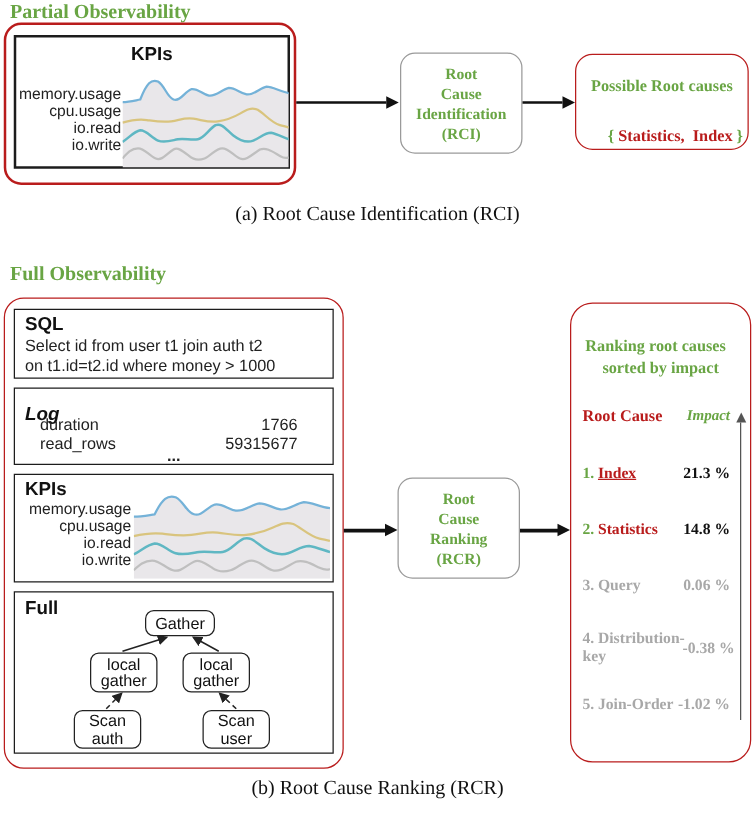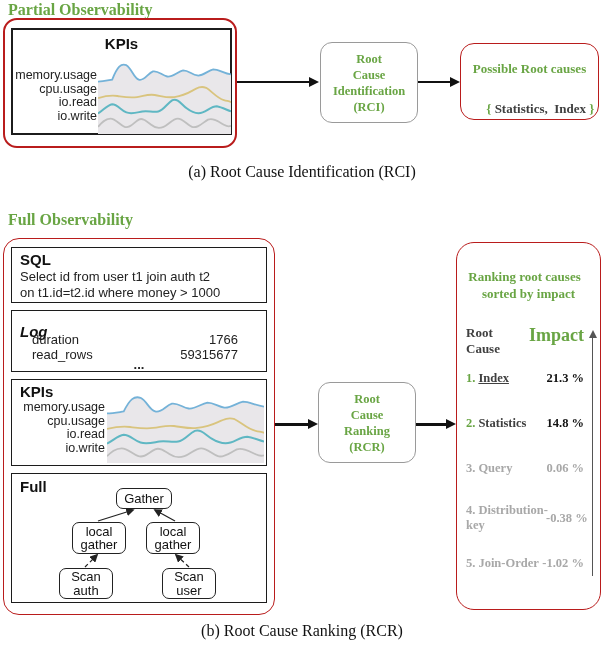--- a/index.html
+++ b/index.html
@@ -11,21 +11,21 @@
   .kbox{position:absolute;border:2px solid #1c1c1c;background:#fff;box-sizing:border-box;}
   .box-title{font-weight:bold;font-size:15px;color:#111;}
   .metrics div{font-size:12.5px;line-height:13.5px;color:#222;text-align:right;white-space:nowrap;}
   .chart{position:absolute;}
   .arrow-shaft{position:absolute;background:#111;}
   .arrow-head{position:absolute;width:0;height:0;border-top:5px solid transparent;border-bottom:5px solid transparent;border-left:10px solid #111;}
   .proc-box{position:absolute;border:1.5px solid #9a9a9a;border-radius:12px;background:#fff;box-sizing:border-box;
             display:flex;flex-direction:column;justify-content:center;text-align:center;}
   .proc-box div{font-family:"Liberation Serif",serif;font-weight:bold;font-size:12.5px;line-height:16px;color:var(--green);}
   .gtxt{font-family:"Liberation Serif",serif;font-weight:bold;color:var(--green);}
-  .btxt{font-family:"Liberation Serif",serif;font-weight:bold;color:#404040;}
+  .btxt{font-family:"Liberation Serif",serif;font-weight:bold;color:#b91c1c;text-align:right;}
   .caption{position:absolute;width:604px;text-align:center;font-family:"Liberation Serif",serif;font-size:16px;color:#111;}
   .mono-line{font-size:13px;line-height:16px;color:#222;}
   .log-row{display:flex;justify-content:space-between;font-size:13px;line-height:16px;color:#222;padding:0 28px 0 20px;}
   .plan-node{position:absolute;border:1.5px solid #222;border-radius:7px;background:#fff;box-sizing:border-box;
              display:flex;align-items:center;justify-content:center;text-align:center;
              font-size:13px;line-height:13.5px;color:#111;white-space:pre-line;}
   .rank-row{position:absolute;left:466px;width:118px;display:flex;justify-content:space-between;align-items:center;
             font-family:"Liberation Serif",serif;font-weight:bold;font-size:12.5px;line-height:15px;}
   .rank-row .nm{max-width:80px;}
   .rank-row.dim, .rank-row.dim span{color:var(--dim);}
@@ -158,21 +158,21 @@
 
   <div class="arrow-shaft" style="left:416px;top:423px;width:31px;height:2.5px;"></div>
   <div class="arrow-head" style="left:446px;top:419px;"></div>
 
   <div class="rrect" style="left:456px;top:242px;width:145px;height:368px;border-radius:18px;border-width:1.5px;"></div>
   <div class="gtxt" style="position:absolute;left:452px;top:268px;width:145px;text-align:center;font-size:13px;line-height:17px;">Ranking root causes</div>
   <div class="gtxt" style="position:absolute;left:456px;top:285px;width:145px;text-align:center;font-size:13px;line-height:17px;">sorted by impact</div>
 
   <div style="position:absolute;left:466px;top:325px;width:118px;display:flex;justify-content:space-between;">
     <span class="btxt" style="font-size:13px;">Root Cause</span>
-    <span class="gtxt" style="font-size:18px;">Impact</span>
+    <span class="gtxt" style="font-size:12px;font-style:italic;">Impact</span>
   </div>
 
   <div style="position:absolute;left:592px;top:338px;width:1px;height:238px;background:#555;"></div>
   <div style="position:absolute;left:588.5px;top:330px;width:0;height:0;border-left:4px solid transparent;border-right:4px solid transparent;border-bottom:8px solid #555;"></div>
 
   <div class="rank-row" style="top:371px;">
     <span class="nm"><span class="rk">1.</span><span class="btxt" style="font-size:12.5px;text-decoration:underline;">Index</span></span>
     <span class="impact">21.3 %</span>
   </div>
   <div class="rank-row" style="top:416px;">

